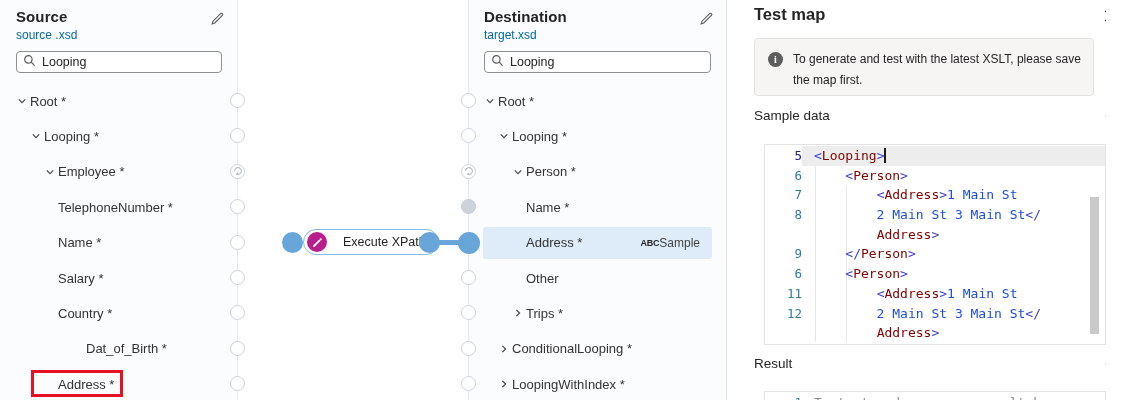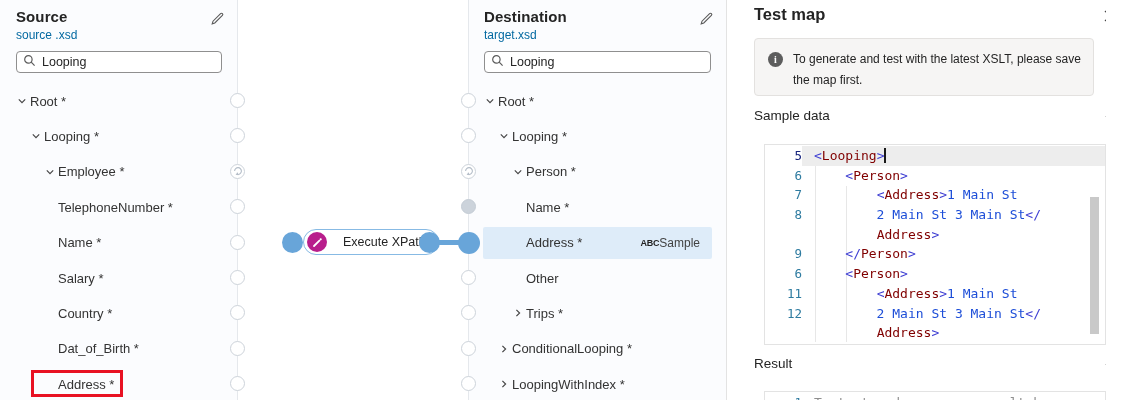--- a/index.html
+++ b/index.html
@@ -126,21 +126,21 @@
         </div>
         <div class="trow" style="top: 226.6px; padding-left: 58px;">
           <span class="tlabel">Name *</span>
         </div>
         <div class="trow" style="top: 262px; padding-left: 58px;">
           <span class="tlabel">Salary *</span>
         </div>
         <div class="trow" style="top: 297.4px; padding-left: 58px;">
           <span class="tlabel">Country *</span>
         </div>
-        <div class="trow" style="top: 332.8px; padding-left: 58px;">
+        <div class="trow" style="top: 332.8px; padding-left: 86px;">
           <span class="tlabel">Dat_of_Birth *</span>
         </div>
         <div class="trow" style="top: 368.2px; padding-left: 58px;">
           <span class="tlabel">Address *</span>
         </div>
       </div>
     <div class="red-box"></div>
   </section>
   <div class="rail" id="source-rail" style="left:237px">
       <div class="handle h-plain" style="top: 93px;"></div>

